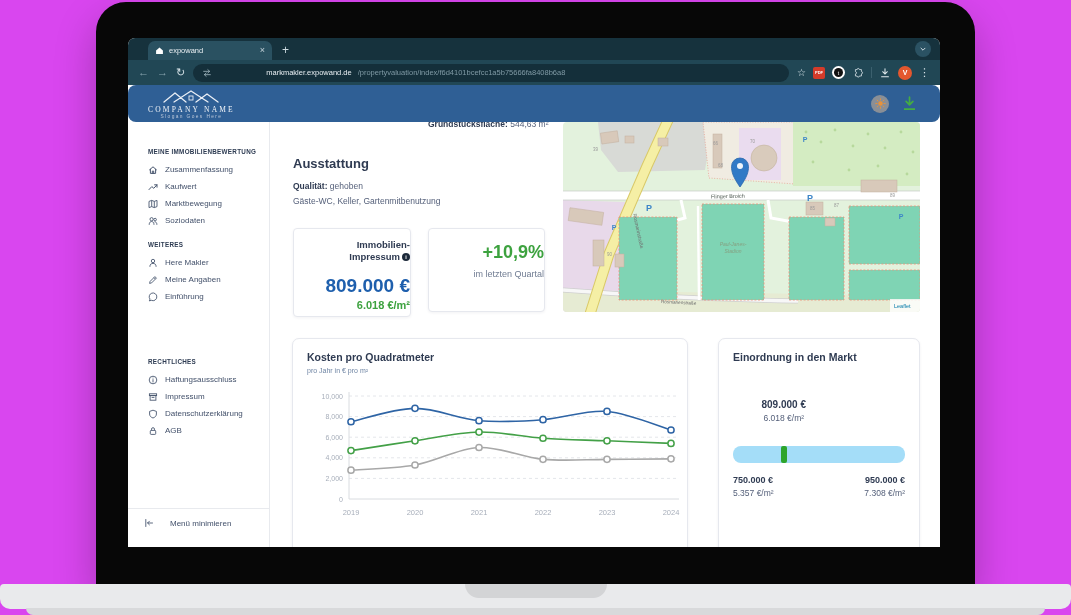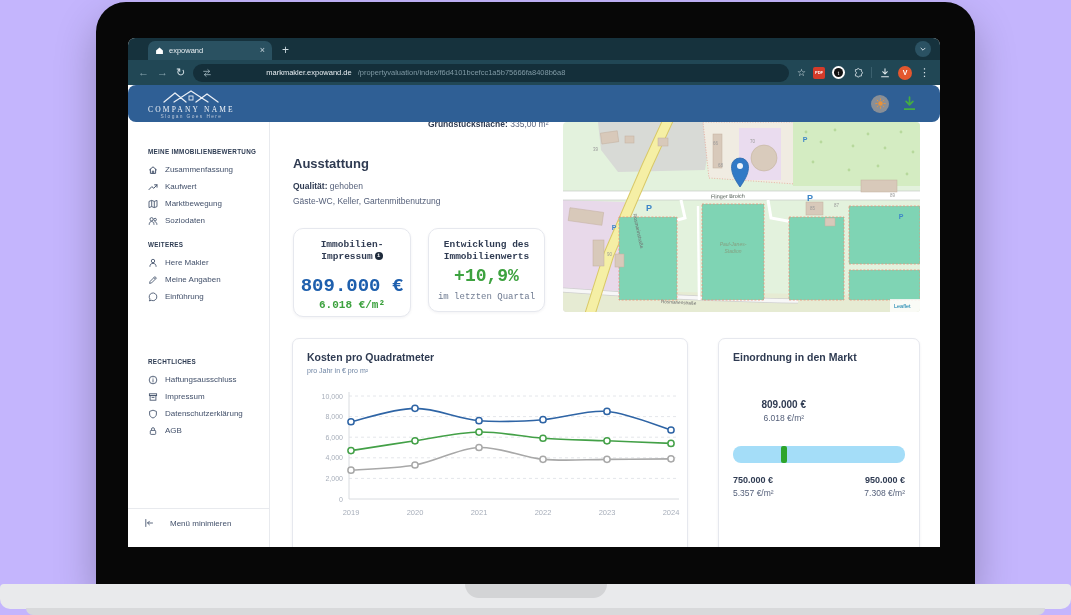--- a/index.html
+++ b/index.html
@@ -1,17 +1,17 @@
 <!DOCTYPE html>
 <html><head>
 <meta charset="utf-8">
 <style>
   * { margin:0; padding:0; box-sizing:border-box; }
   html,body { width:1071px; height:615px; background:#ffffff; font-family:"Liberation Sans", sans-serif; }
-  .stage { position:relative; width:1071px; height:615px; overflow:hidden; background:#c4b5fd; }
+  .stage { position:relative; width:1071px; height:615px; overflow:hidden; background:#d946ef; }
 
   
   .bezel { position:absolute; left:96px; top:2px; width:879px; height:582px; background:#070707; border-radius:30px 30px 0 0; box-shadow:0 18px 40px rgba(0,0,0,.25); }
   .base { position:absolute; left:0; top:584px; width:1071px; height:25px; background:#e9eaec; border-radius:4px 4px 10px 10px; }
   .base-notch { position:absolute; left:465px; top:584px; width:142px; height:14px; background:#d3d4d6; border-radius:0 0 14px 14px; }
   .base-foot { position:absolute; left:26px; top:608px; width:1019px; height:7px; background:#d8d9db; border-radius:0 0 10px 10px; }
 
   
   .browser { position:absolute; left:128px; top:38px; width:812px; height:509px; border-radius:7px 7px 0 0; overflow:hidden; background:#fff; }
   .tabstrip { position:relative; height:22px; background:#16323d; }
@@ -53,21 +53,21 @@
   .main { position:relative; flex:1; overflow:hidden; }
 
   .prop-info { position:absolute; left:158px; top:-4px; width:135px; font-size:8.5px; color:#55607a; line-height:1.55; }
   .prop-info b { color:#2f3b52; }
 
   .sec-title { position:absolute; left:23px; top:34px; font-size:13px; font-weight:bold; color:#2f3b52; }
   .line-quality { position:absolute; left:23px; top:59px; font-size:8.5px; color:#55607a; }
   .line-quality b { color:#2f3b52; }
   .line-features { position:absolute; left:23px; top:74px; font-size:8.5px; color:#55607a; }
 
-  .vcard { position:absolute; background:#fff; border:1px solid #e6e8ee; border-radius:10px; box-shadow:0 1px 3px rgba(30,40,70,.06); text-align:center;font-family:Liberation Mono, monospace; }
+  .vcard { position:absolute; background:#fff; border:1px solid #e6e8ee; border-radius:4px; box-shadow:0 1px 3px rgba(30,40,70,.06); text-align:right; }
   .vcard.c1 { left:23px; top:106px; width:118px; height:89px; padding-top:10px; }
   .vcard.c2 { left:158px; top:106px; width:117px; height:84px; padding-top:10px; }
   .vcard-title { font-size:9.5px; font-weight:bold; color:#2f3b52; line-height:1.25; }
   .info-dot { display:inline-flex; width:8px; height:8px; border-radius:50%; background:#1d2a3a; color:#fff; font-size:5.5px; align-items:center; justify-content:center; vertical-align:middle; margin-left:2px; }
   .big-blue { margin-top:12px; font-size:19px; font-weight:bold; color:#1e5fad; }
   .green-sqm { margin-top:2px; font-size:11px; font-weight:bold; color:#3da23f; }
   .big-green { margin-top:3px; font-size:18px; font-weight:bold; color:#3da23f; }
   .caption { margin-top:6px; font-size:9px; color:#707c92; }
 
   .map-wrap { position:absolute; left:293px; top:0; width:357px; height:190px; border-radius:4px; overflow:hidden; }
@@ -274,44 +274,40 @@
               </svg>
             <span>Menü minimieren</span>
           </div>
         </div>
       </div>
 
       <div class="main">
 
         <div class="prop-info">
           <b>Grundstücksfläche:</b>
-          <span>335,00 m²</span>
+          <span>544,63 m²</span>
         </div>
 
         <div class="sec-title">Ausstattung</div>
         <div class="line-quality">
           <b>Qualität:</b>
           <span>gehoben</span>
         </div>
         <div class="line-features">Gäste-WC, Keller, Gartenmitbenutzung</div>
 
         <div class="vcard c1">
           <div class="vcard-title">
             <span>Immobilien-</span><br>
             <span>Impressum</span><span class="info-dot">i</span>
           </div>
           <div class="big-blue">809.000 €</div>
           <div class="green-sqm">6.018 €/m²</div>
         </div>
 
         <div class="vcard c2">
-          <div class="vcard-title">
-            <span>Entwicklung des</span><br>
-            <span>Immobilienwerts</span>
-          </div>
           <div class="big-green">+10,9%</div>
           <div class="caption">im letzten Quartal</div>
         </div>
 
         <div class="map-wrap">
           <svg width="357" height="190" viewBox="0 0 357 190">
             <rect x="0" y="0" width="357" height="190" fill="#e3f2dd"></rect>
             <polygon points="35,0 150,0 142,48 55,50 38,28" fill="#d8dad6"></polygon>
             <polygon points="140,0 232,0 232,62 146,56" fill="#f0ece2" stroke="#e89a8a" stroke-width="0.7" stroke-dasharray="1,1.6"></polygon>
             <rect x="230" y="0" width="127" height="64" fill="#d4ecc2"></rect>

